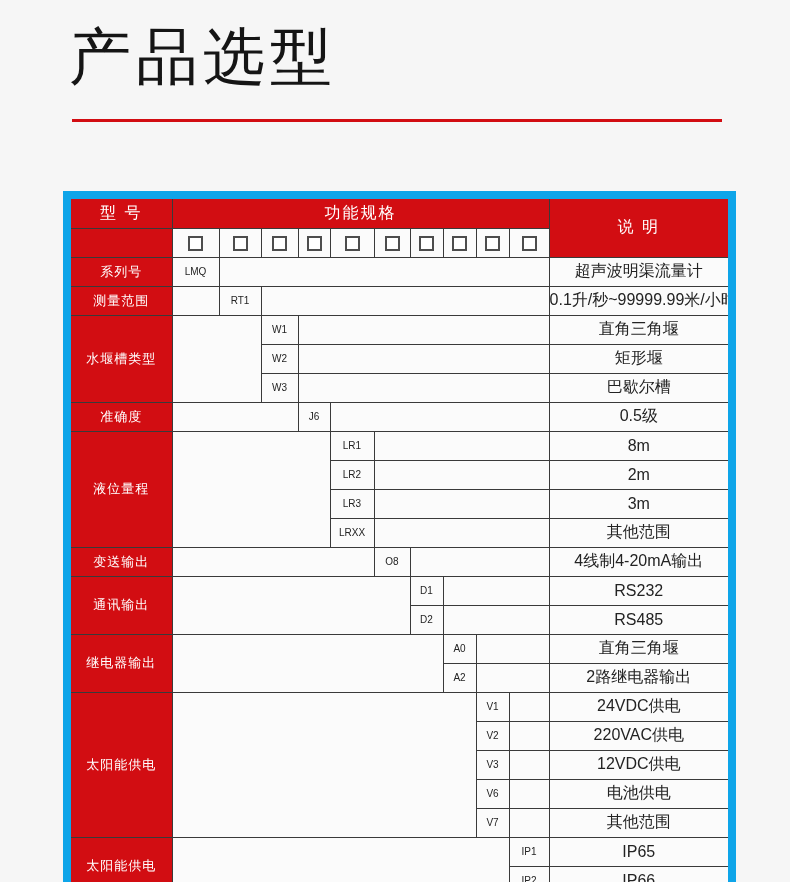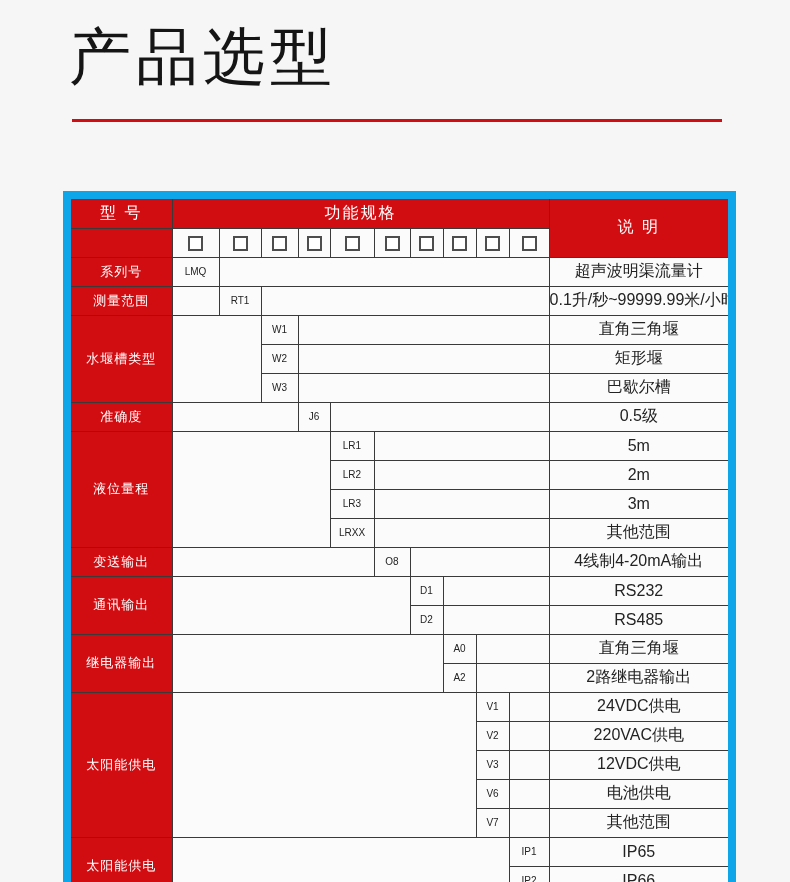--- a/index.html
+++ b/index.html
@@ -145,21 +145,21 @@
       <td class="code">J6</td>
       <td colspan="6"></td>
       <td class="desc">0.5级</td>
     </tr>
 
     <tr>
       <td class="red" rowspan="4">液位量程</td>
       <td colspan="4" rowspan="4"></td>
       <td class="code">LR1</td>
       <td colspan="5"></td>
-      <td class="desc">5m</td>
+      <td class="desc">8m</td>
     </tr>
     <tr>
       <td class="code">LR2</td>
       <td colspan="5"></td>
       <td class="desc">2m</td>
     </tr>
     <tr>
       <td class="code">LR3</td>
       <td colspan="5"></td>
       <td class="desc">3m</td>

